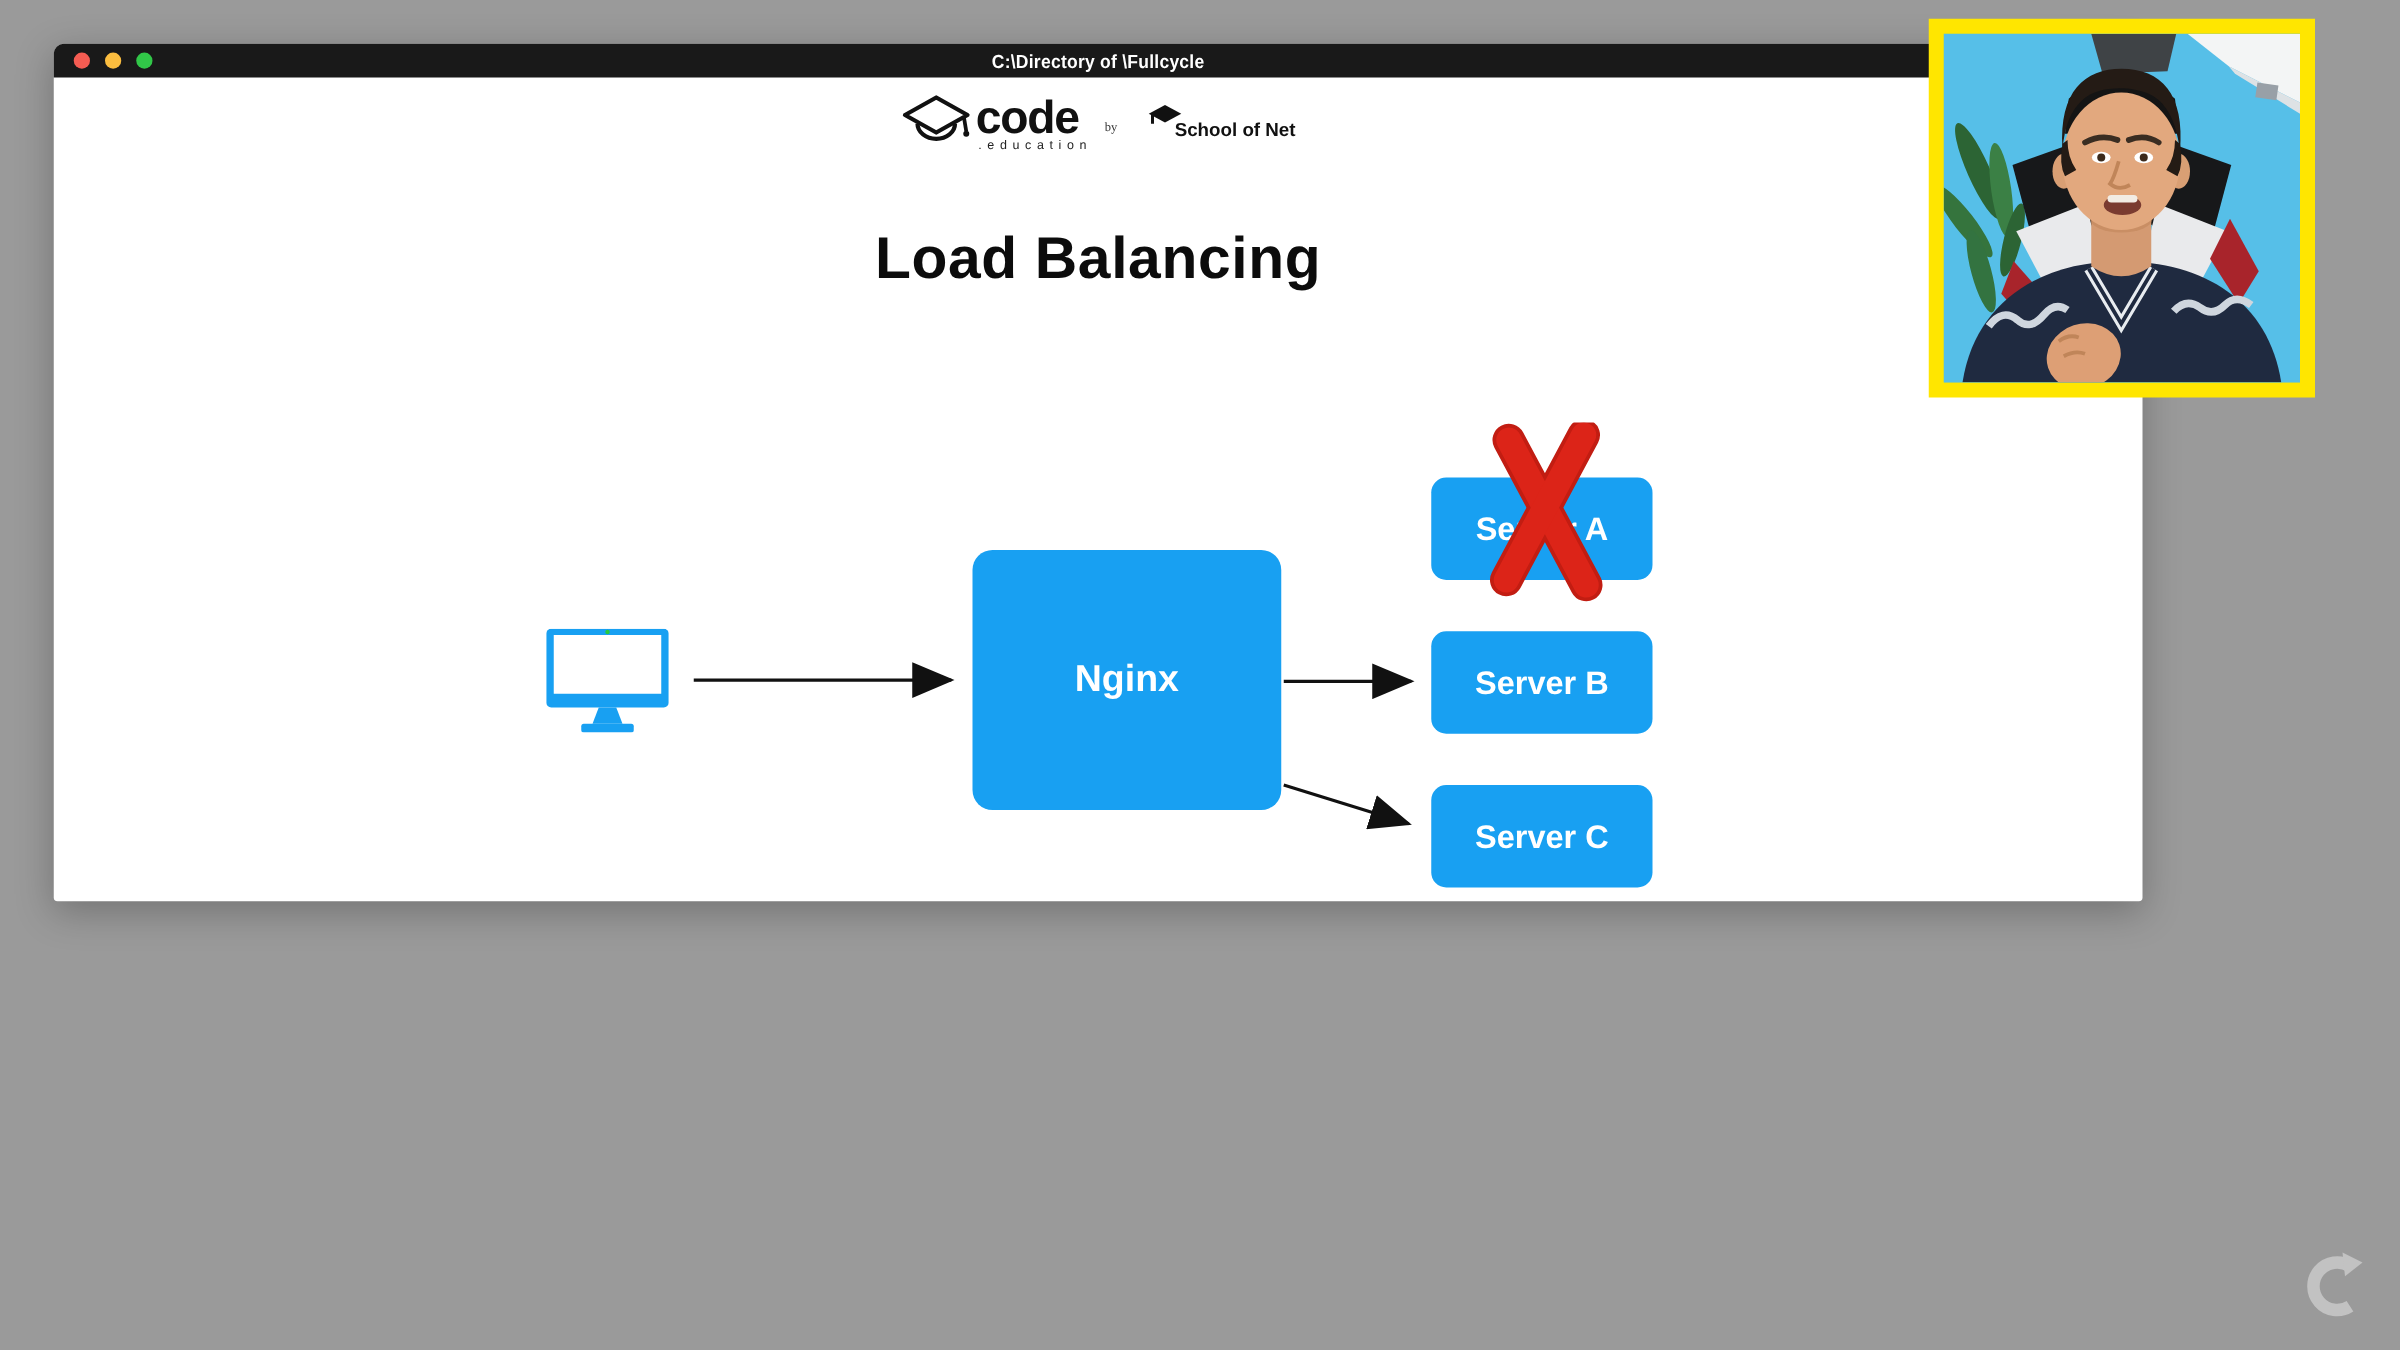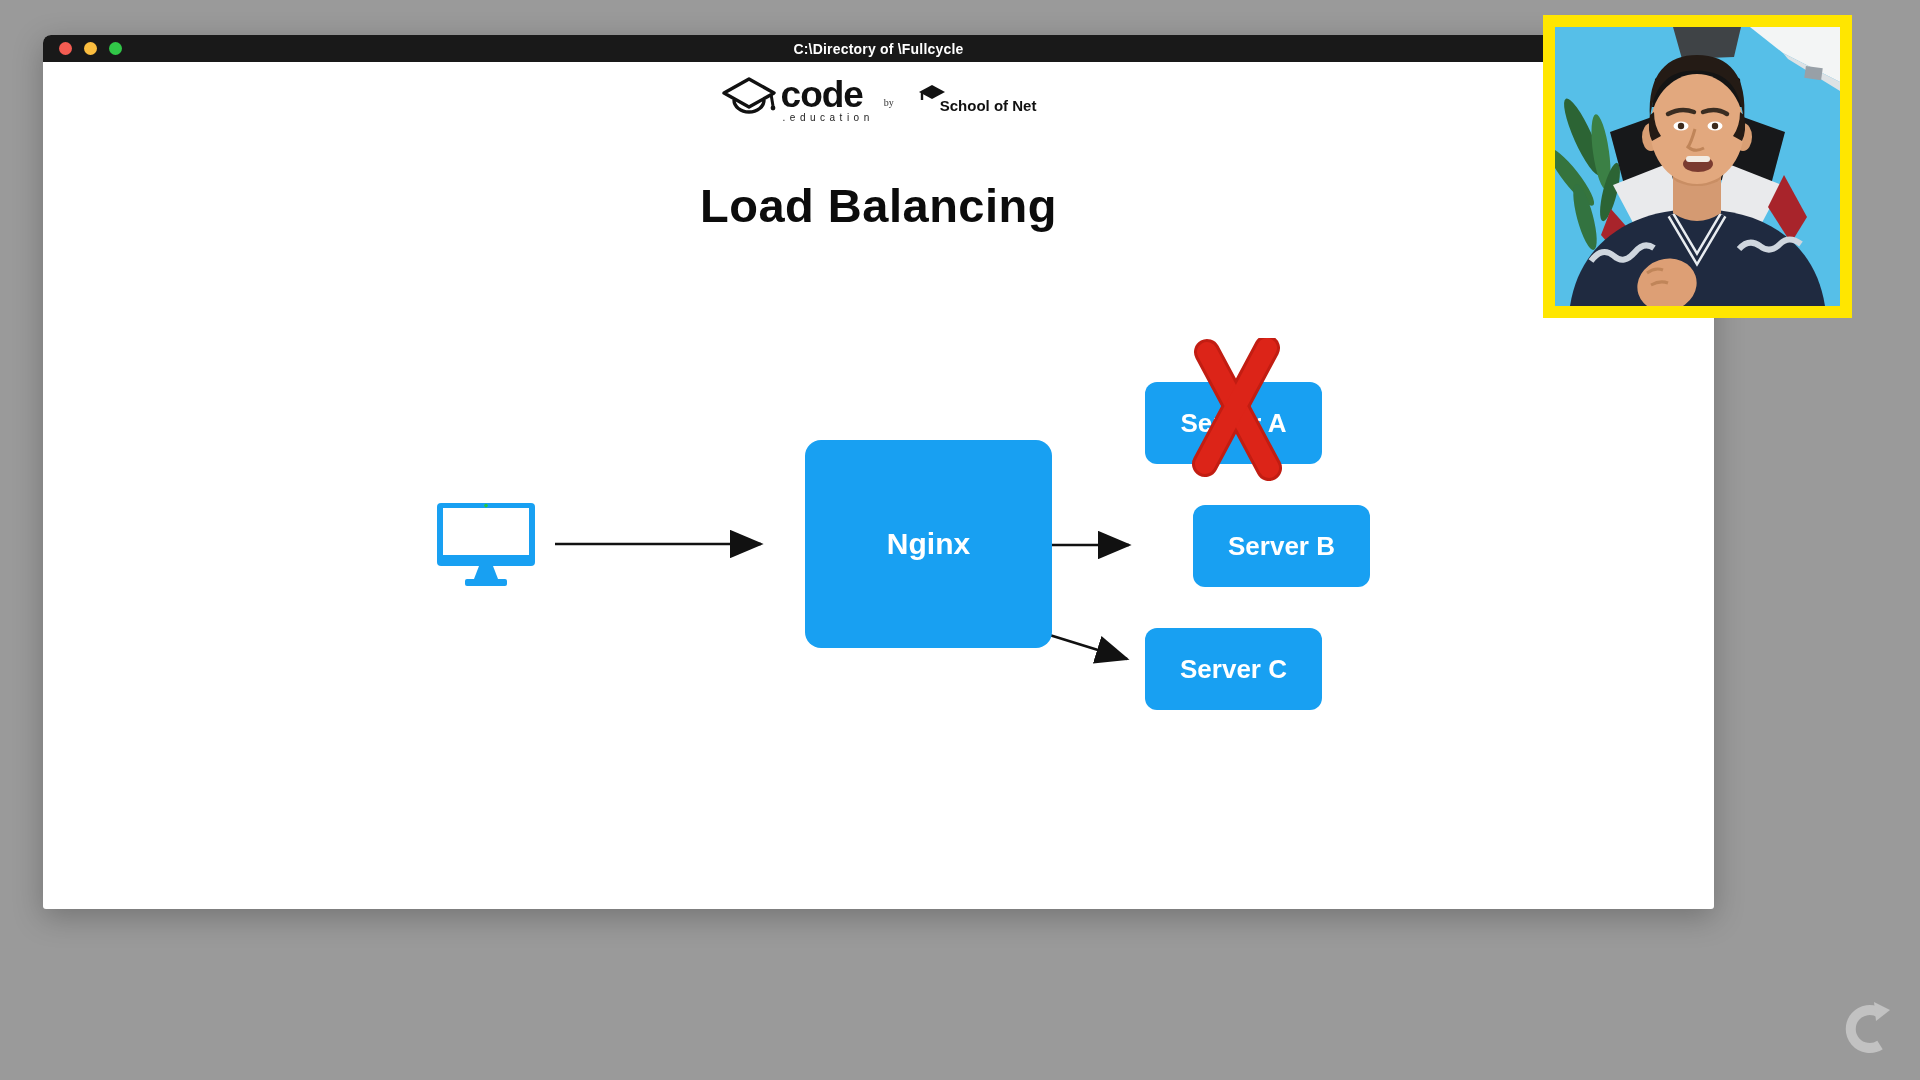--- a/index.html
+++ b/index.html
@@ -1,20 +1,20 @@
 <!DOCTYPE html>
 <html><head>
 <meta charset="utf-8">
 <style>
   * { margin:0; padding:0; box-sizing:border-box; }
   html,body { width:1920px; height:1080px; overflow:hidden;
               font-family:"Liberation Sans", sans-serif; background:#9a9a9a; }
 
   
-  .window { position:absolute; left:43px; top:35px; width:1671px; height:874px;
+  .window { position:absolute; left:43px; top:35px; width:1671px; height:686px;
             background:#fff; border-radius:8px 8px 3px 3px;
             box-shadow:0 8px 30px rgba(0,0,0,.25); }
   .titlebar { position:relative; height:27px; background:#191919;
               border-radius:8px 8px 0 0; display:flex; align-items:center; }
   .lights { position:absolute; left:16px; top:0; height:27px;
             display:flex; align-items:center; gap:12px; }
   .light { width:13px; height:13px; border-radius:50%; }
   .titlebar-title { width:100%; text-align:center; color:#fff; font-size:14px;
                     font-weight:700; letter-spacing:.2px; transform:scaleY(1.08); }
 
@@ -32,23 +32,23 @@
   .son-txt { font-size:15px; font-weight:600; color:#111; margin-left:-6px; }
 
   
   .slide-title { position:absolute; top:116px; left:0; right:0; text-align:center;
                  font-size:47px; font-weight:700; color:#0c0c0c; letter-spacing:.5px; }
 
   
   .arrows { position:absolute; left:0; top:0; width:1671px; height:936px; }
   .node { position:absolute; display:flex; align-items:center; justify-content:center;
           background:#18a0f2; color:#fff; font-weight:700; }
-  .nginx { left:735px; top:378px; width:247px; height:208px; border-radius:16px; font-size:30px;margin-left:27px; }
+  .nginx { left:735px; top:378px; width:247px; height:208px; border-radius:16px; font-size:30px; }
   .server { left:1102px; width:177px; height:82px; border-radius:12px; font-size:26px; }
-  .server-a { top:320px; } .server-b { top:443px;margin-left:48px; } .server-c { top:566px; }
+  .server-a { top:320px; } .server-b { top:443px; } .server-c { top:566px; }
   .monitor { position:absolute; left:394px; top:441px; }
   .red-x { position:absolute; left:1148px; top:276px; }
 
   
   .webcam { position:absolute; left:1543px; top:15px; width:309px; height:303px;
             background:#ffe600; padding:12px; }
   .webcam-video { width:285px; height:279px; background:#56bfe8; overflow:hidden; }
 
   
   .watermark { position:absolute; left:1840px; top:1000px; width:56px; height:58px; opacity:.85; }

